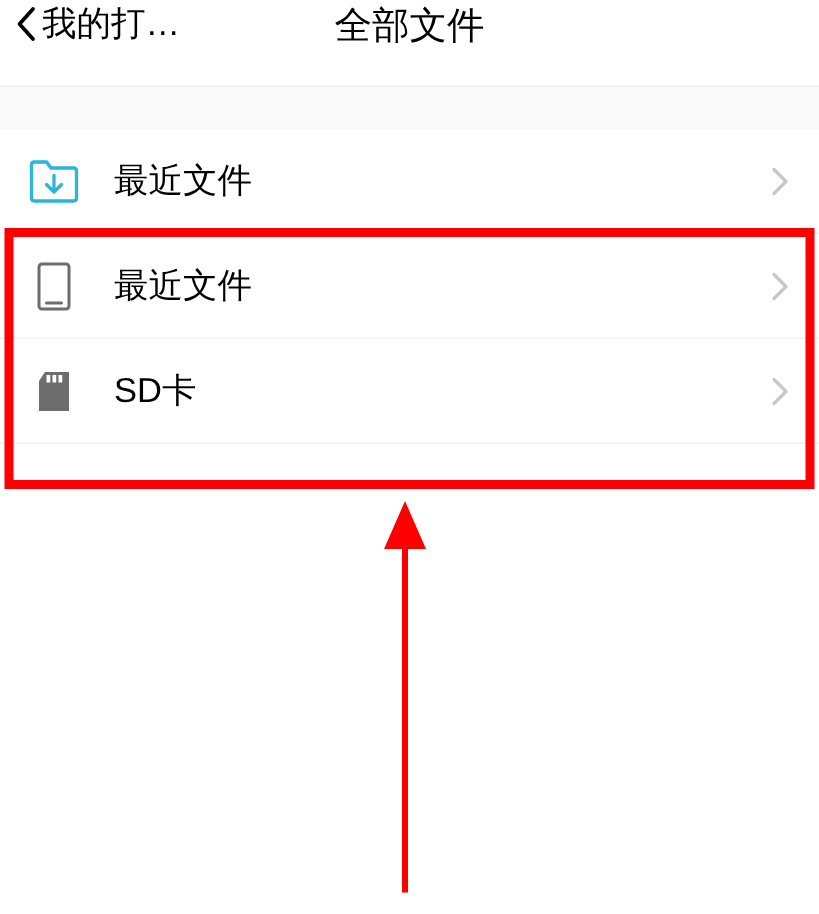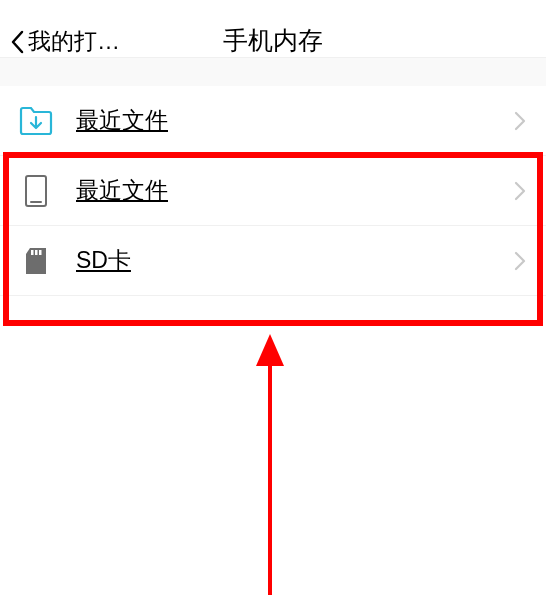--- a/index.html
+++ b/index.html
@@ -7,21 +7,21 @@
       font-family: -apple-system, "PingFang SC", "Microsoft YaHei", sans-serif;
       background: #fff;
       width: 546px;
       height: 609px;
       position: relative;
       overflow: hidden;
     }
     .header {
       height: 58px;
       display: flex;
-      align-items: flex-end;
+      align-items: flex-start;
       border-bottom: 1px solid #f0f0f0;
       position: relative;
     }
     .back-group {
       display: flex;
       align-items: center;
       padding-left: 8px;
       cursor: pointer;
     }
     .back-chevron {
@@ -49,21 +49,20 @@
     }
     .list { }
     .row {
       height: 70px;
       display: flex;
       align-items: center;
       padding: 0 18px;
       border-bottom: 1px solid #f0f0f0;
       background: #fff;
       cursor: pointer;
-      text-decoration: underline;
     }
     .icon-wrap {
       width: 36px;
       height: 36px;
       display: flex;
       align-items: center;
       justify-content: center;
     }
     .row-label {
       font-size: 23px;
@@ -98,21 +97,21 @@
 
 <div class="header">
   <div class="back-group">
     <span class="back-chevron">
       <svg width="14" height="24" viewBox="0 0 14 24">
           <path d="M12 2 L3 12 L12 22" stroke="#000" stroke-width="2.5" fill="none" stroke-linecap="round" stroke-linejoin="round"></path>
         </svg>
     </span>
     <span class="back-text">我的打…</span>
   </div>
-  <div class="title">手机内存</div>
+  <div class="title">全部文件</div>
 </div>
 
 <div class="gap"></div>
 
 <div class="list">
 
   <div class="row">
     <span class="icon-wrap">
       <svg width="34" height="30" viewBox="0 0 34 30">
         <path d="M2 6 L2 26 Q2 28 4 28 L30 28 Q32 28 32 26 L32 8 Q32 6 30 6 L15 6 L12 2 L4 2 Q2 2 2 4 Z" fill="none" stroke="#29b6d8" stroke-width="2.2"></path>

